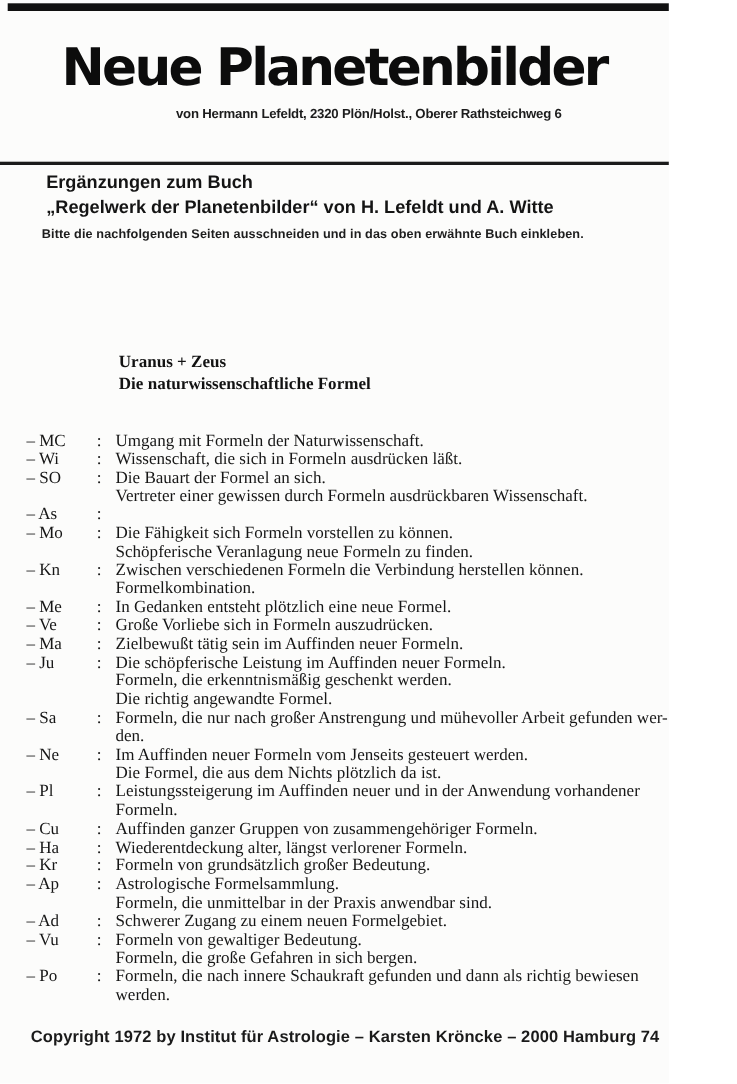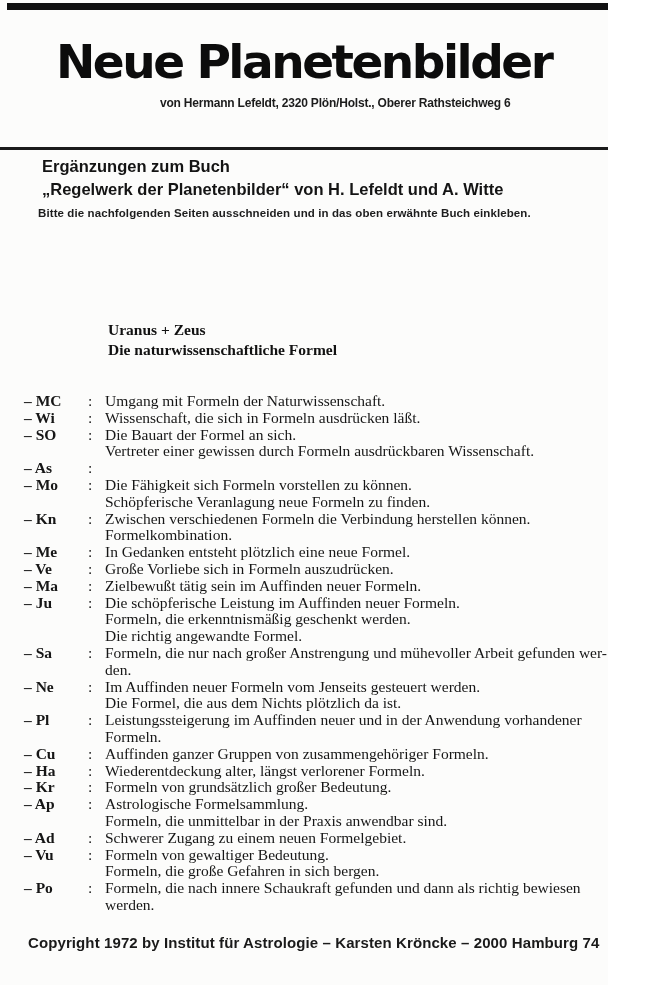--- a/index.html
+++ b/index.html
@@ -88,21 +88,20 @@
   .entry-row {
     display: flex;
     align-items: flex-start;
     padding-left: 24px;
     font-size: 15.5px;
     line-height: 16.8px;
   }
   .entry-label {
     flex: 0 0 64px;
     white-space: nowrap;
-    font-weight: bold;
   }
   .entry-colon {
     flex: 0 0 17px;
   }
   .entry-lines {
     flex: 1 1 auto;
     max-width: 550px;
   }
   .entry-line { white-space: nowrap; }
   .footer-copyright {

